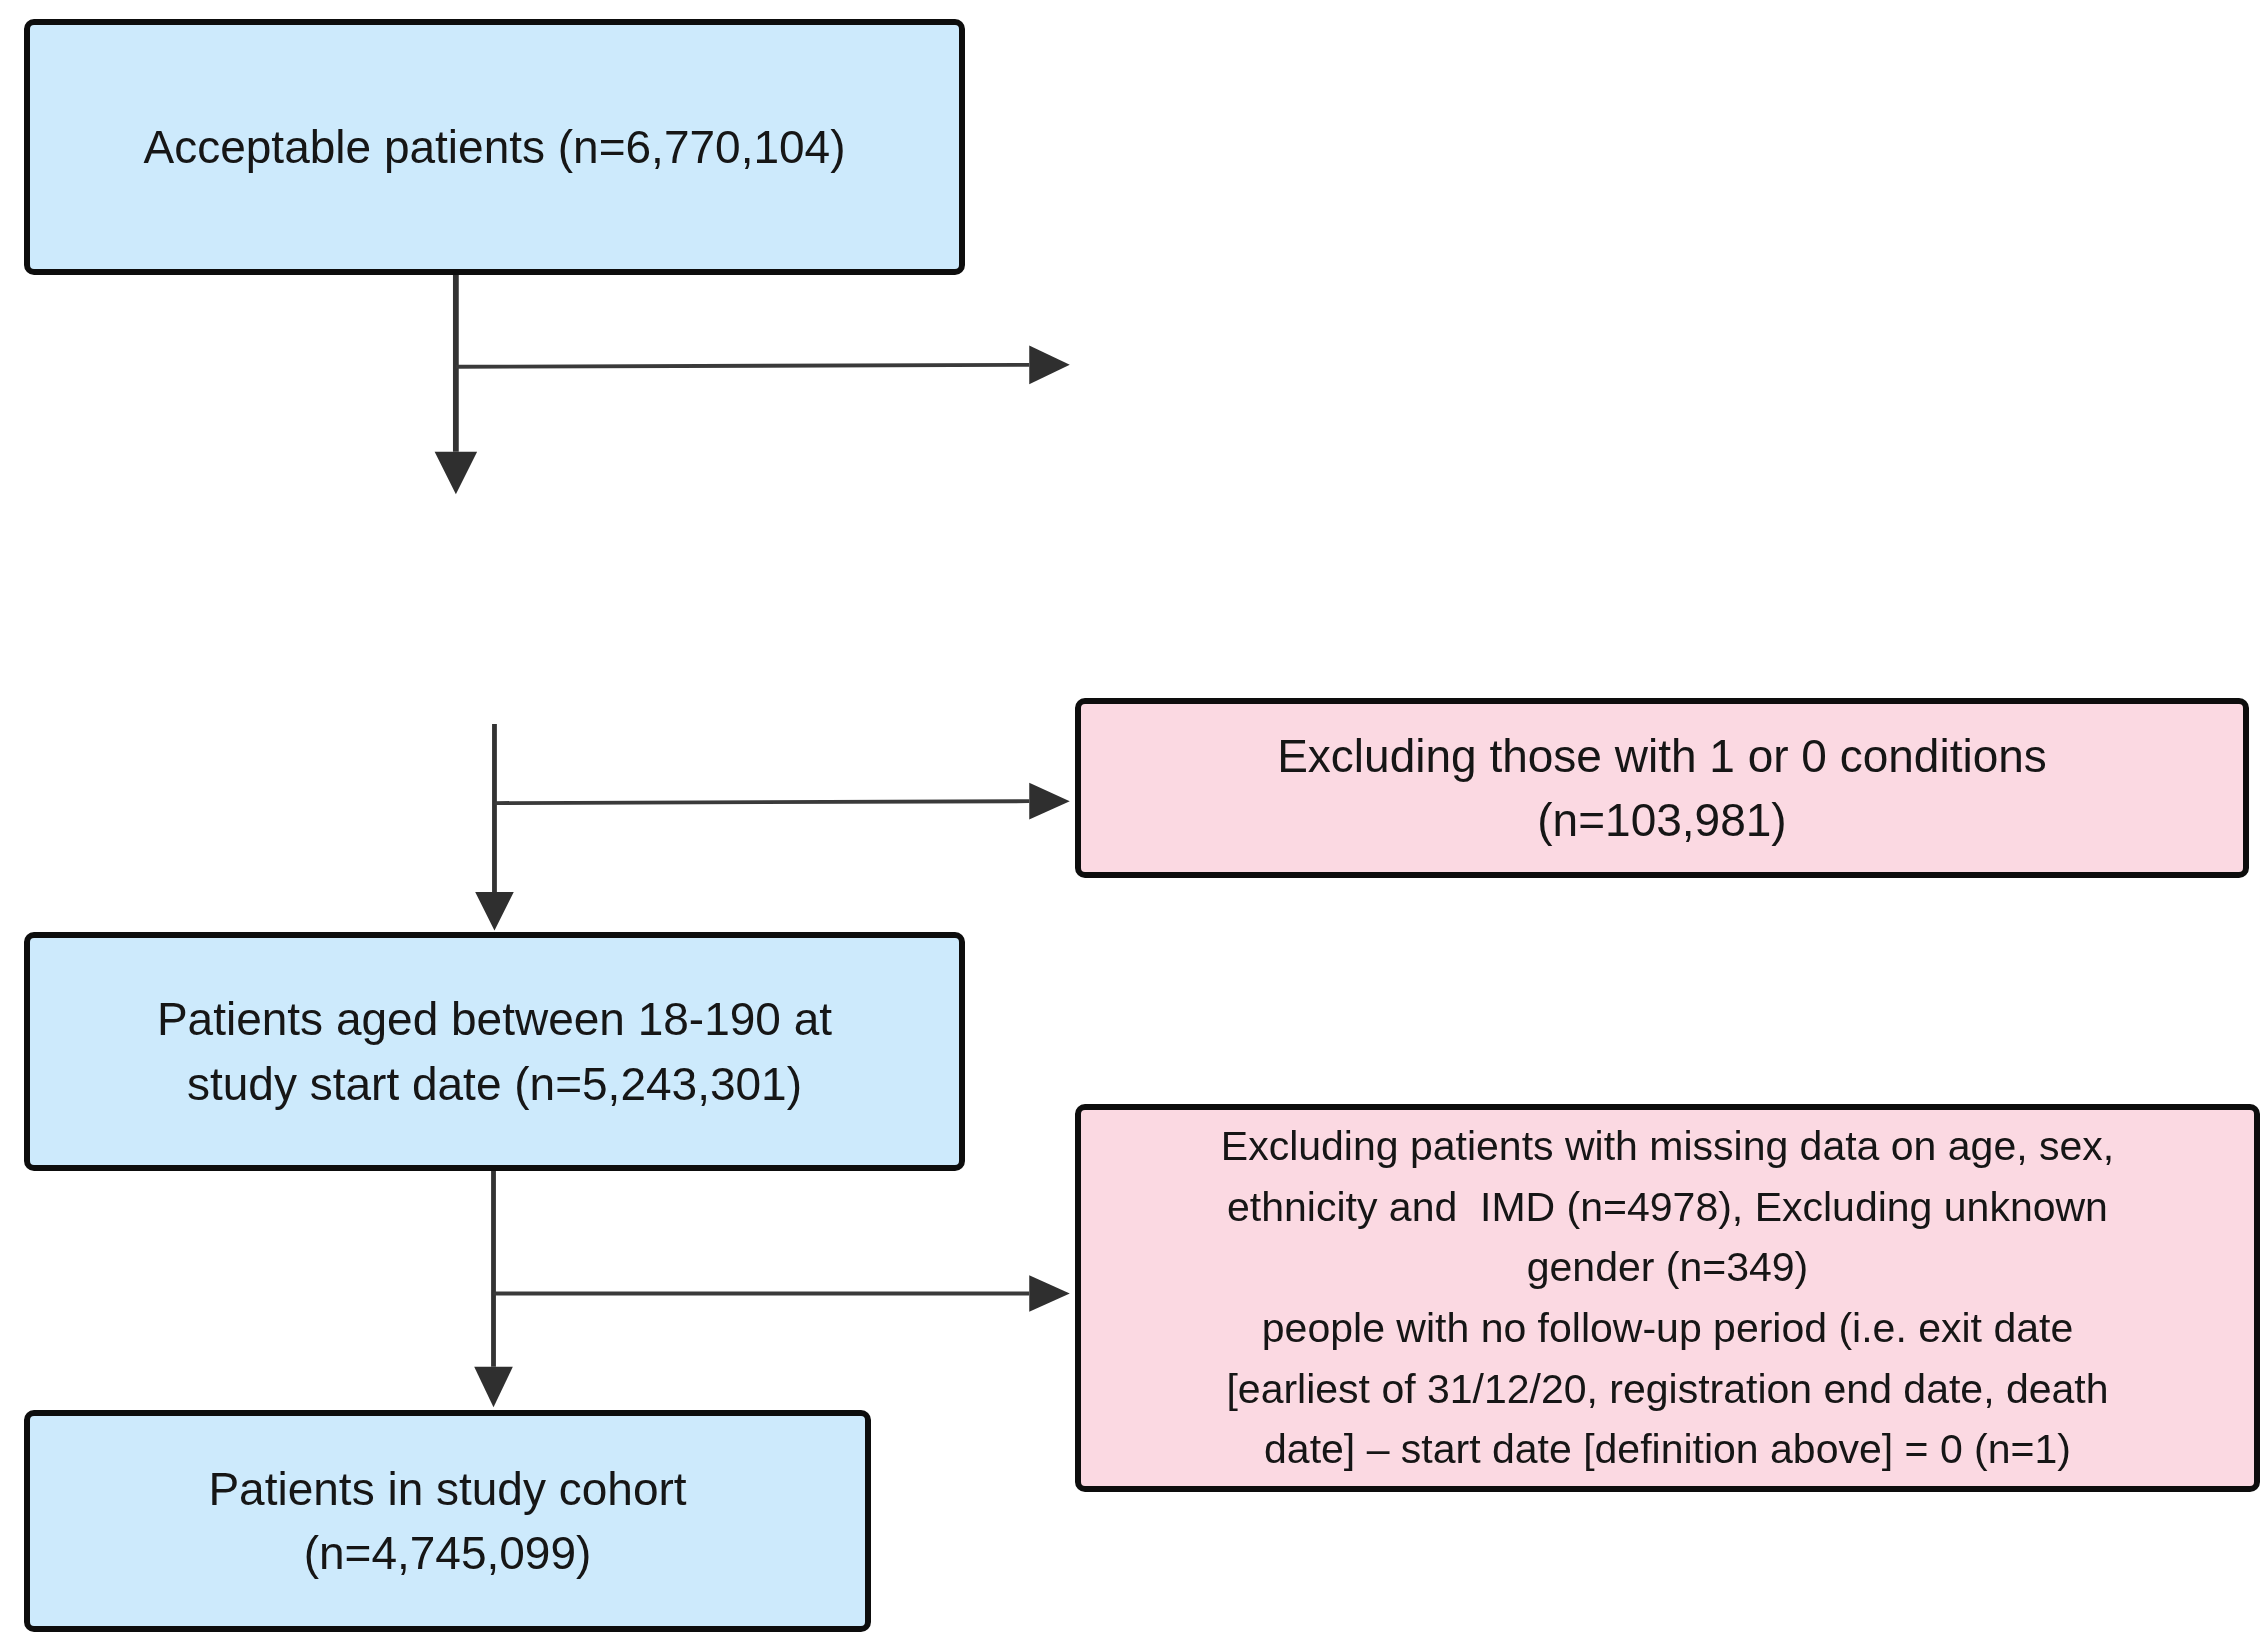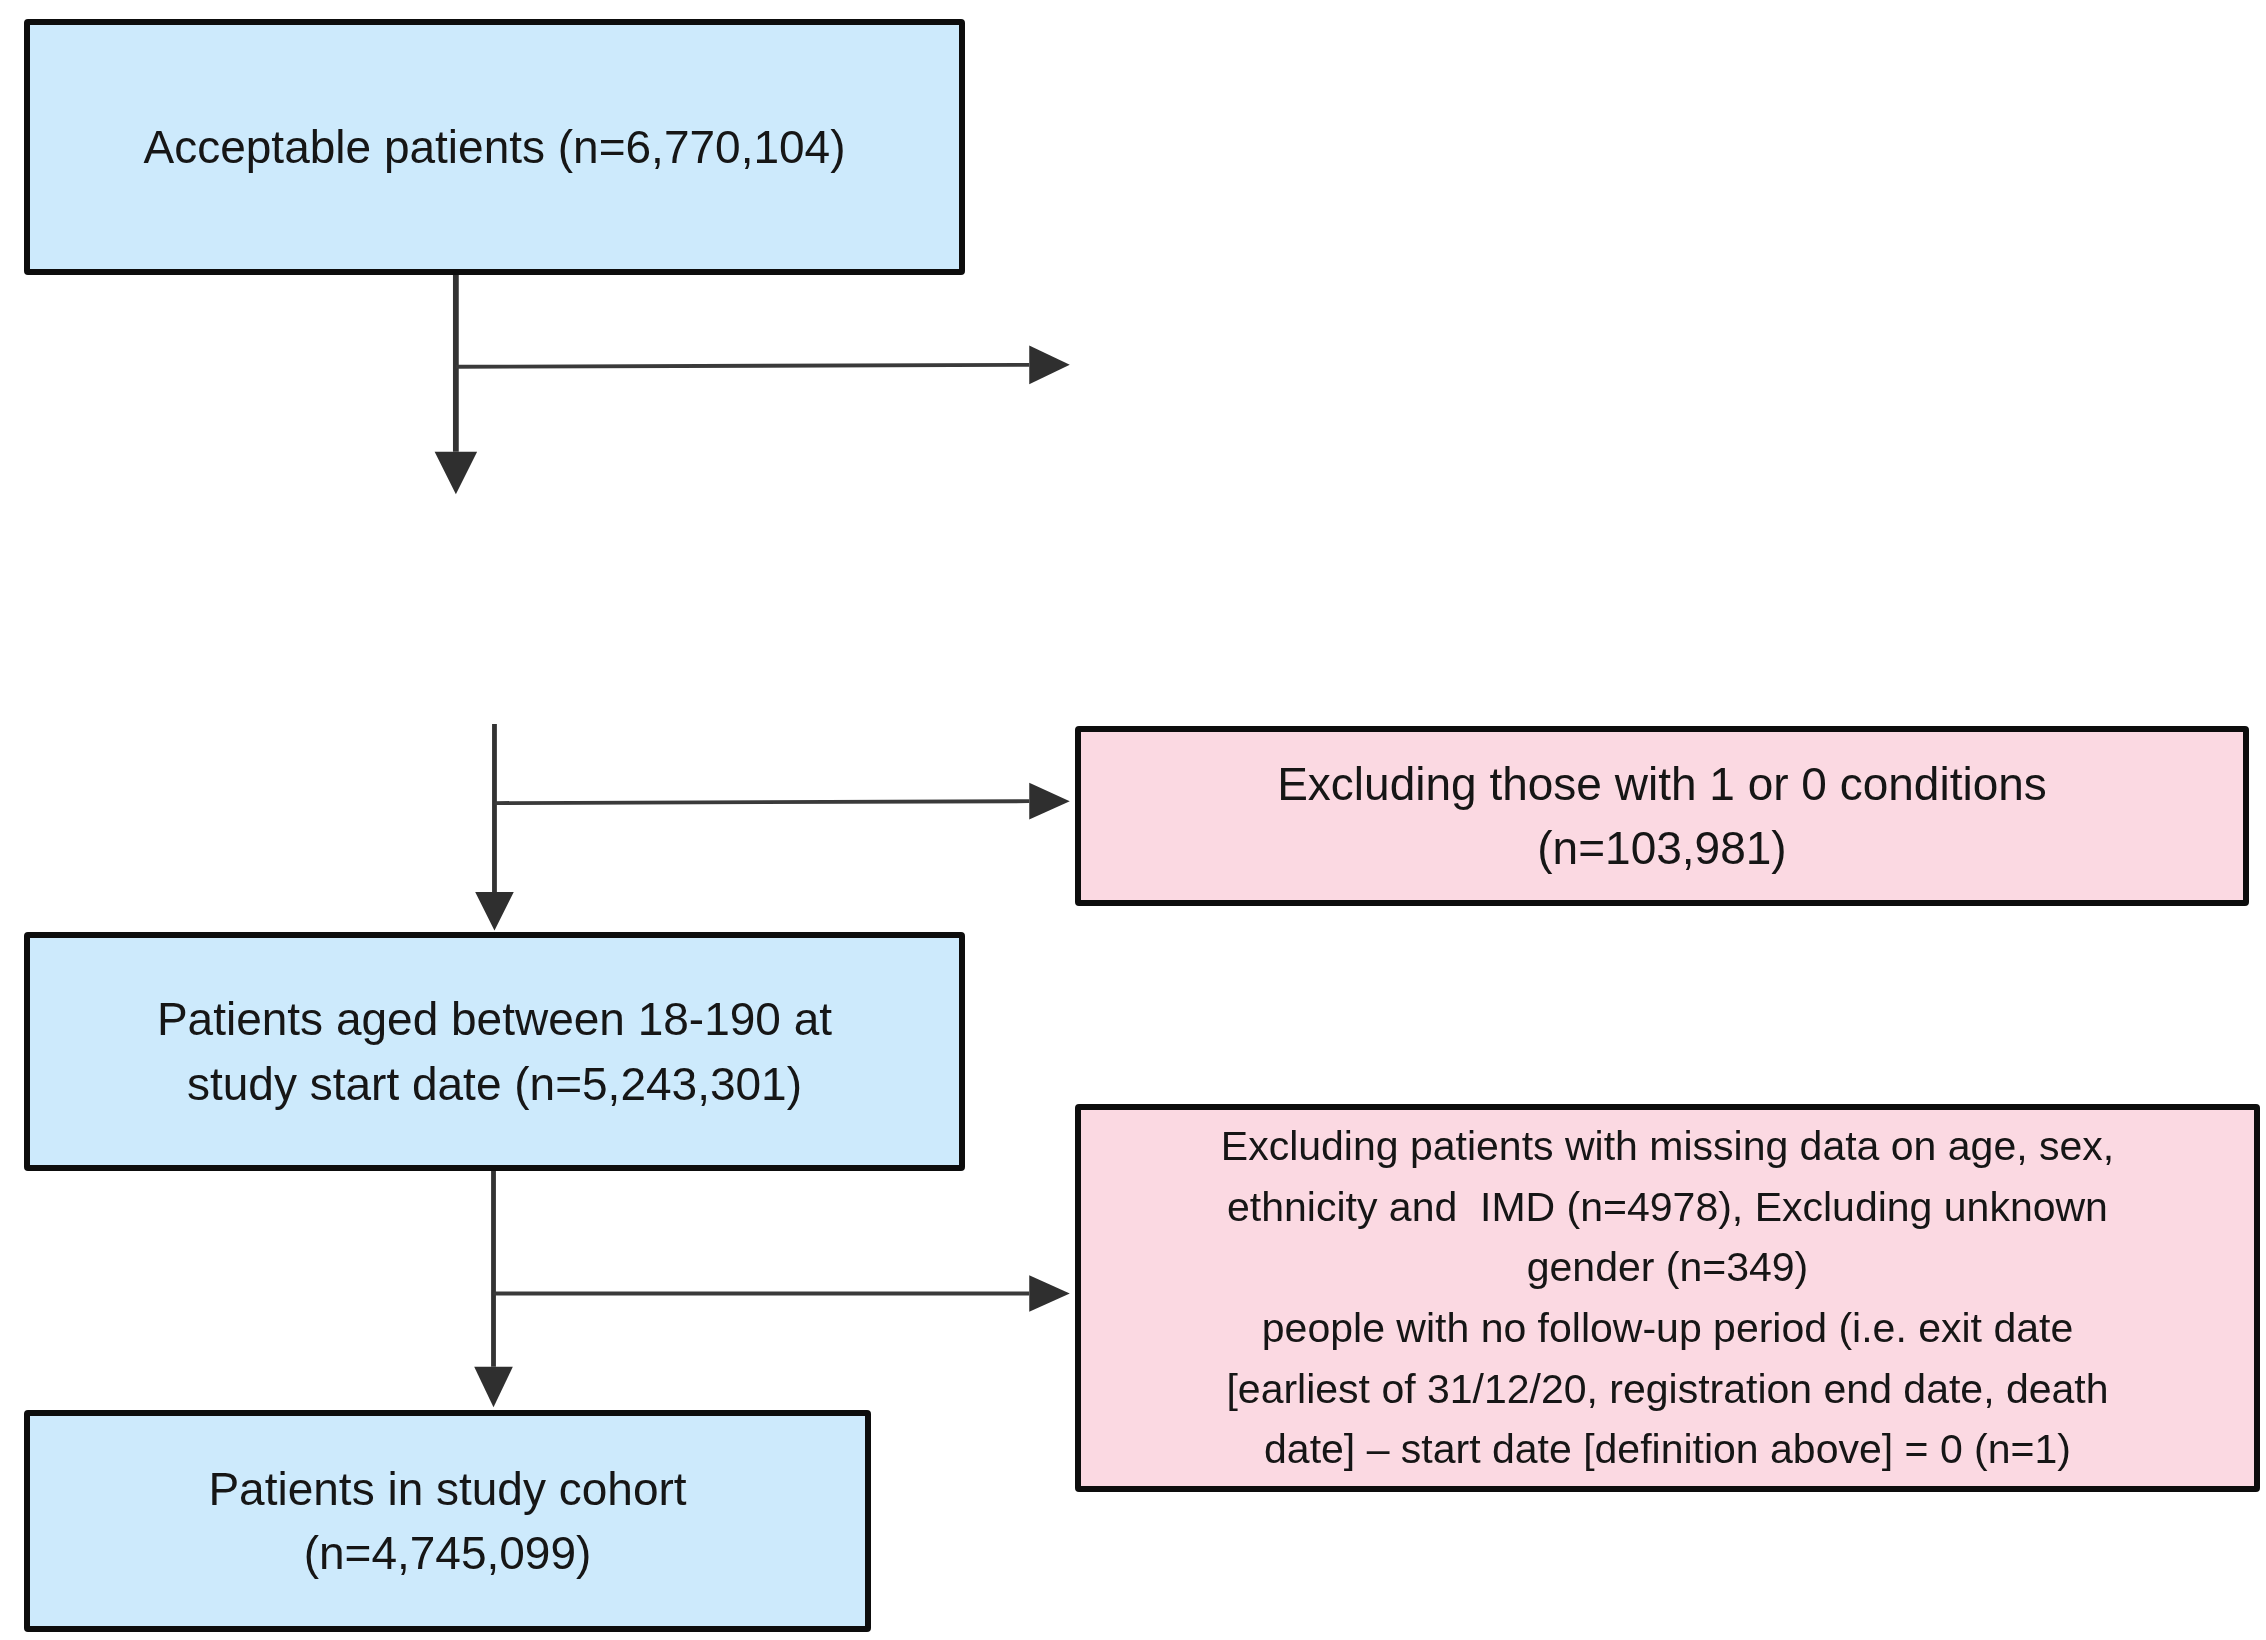--- a/index.html
+++ b/index.html
@@ -13,21 +13,21 @@
     height: 1640px;
     background: #ffffff;
     font-family: "Liberation Sans", "DejaVu Sans", sans-serif;
     color: #161616;
     overflow: hidden;
   }
   .node {
     position: absolute;
     box-sizing: border-box;
     border: 6.8px solid #0d0d0d;
-    border-radius: 4px;
+    border-radius: 10px;
     display: flex;
     align-items: center;
     justify-content: center;
     text-align: center;
     padding: 13.5px 27px;
   }
   .node .node-label {
     white-space: pre-wrap;
     line-height: 1.4;
   }
@@ -90,21 +90,21 @@
     <span class="node-label">Patients aged between 18-190 at
 study start date (n=5,243,301)</span>
   </div>
 
   <div class="node cohort" style="left:24px; top:1410px; width:847px; height:222px;">
     <span class="node-label">Patients in study cohort
 (n=4,745,099)</span>
   </div>
 
 
-  <div class="node exclusion" style="left:1075px; top:726px; width:1174px; height:180px;">
+  <div class="node exclusion" style="left:1075px; top:698px; width:1174px; height:180px;">
     <span class="node-label">Excluding those with 1 or 0 conditions
 (n=103,981)</span>
   </div>
 
   <div class="node exclusion dense" style="left:1075px; top:1104px; width:1185px; height:388px;">
     <span class="node-label">Excluding patients with missing data on age, sex,
 ethnicity and  IMD (n=4978), Excluding unknown
 gender (n=349)
 people with no follow-up period (i.e. exit date
 [earliest of 31/12/20, registration end date, death

